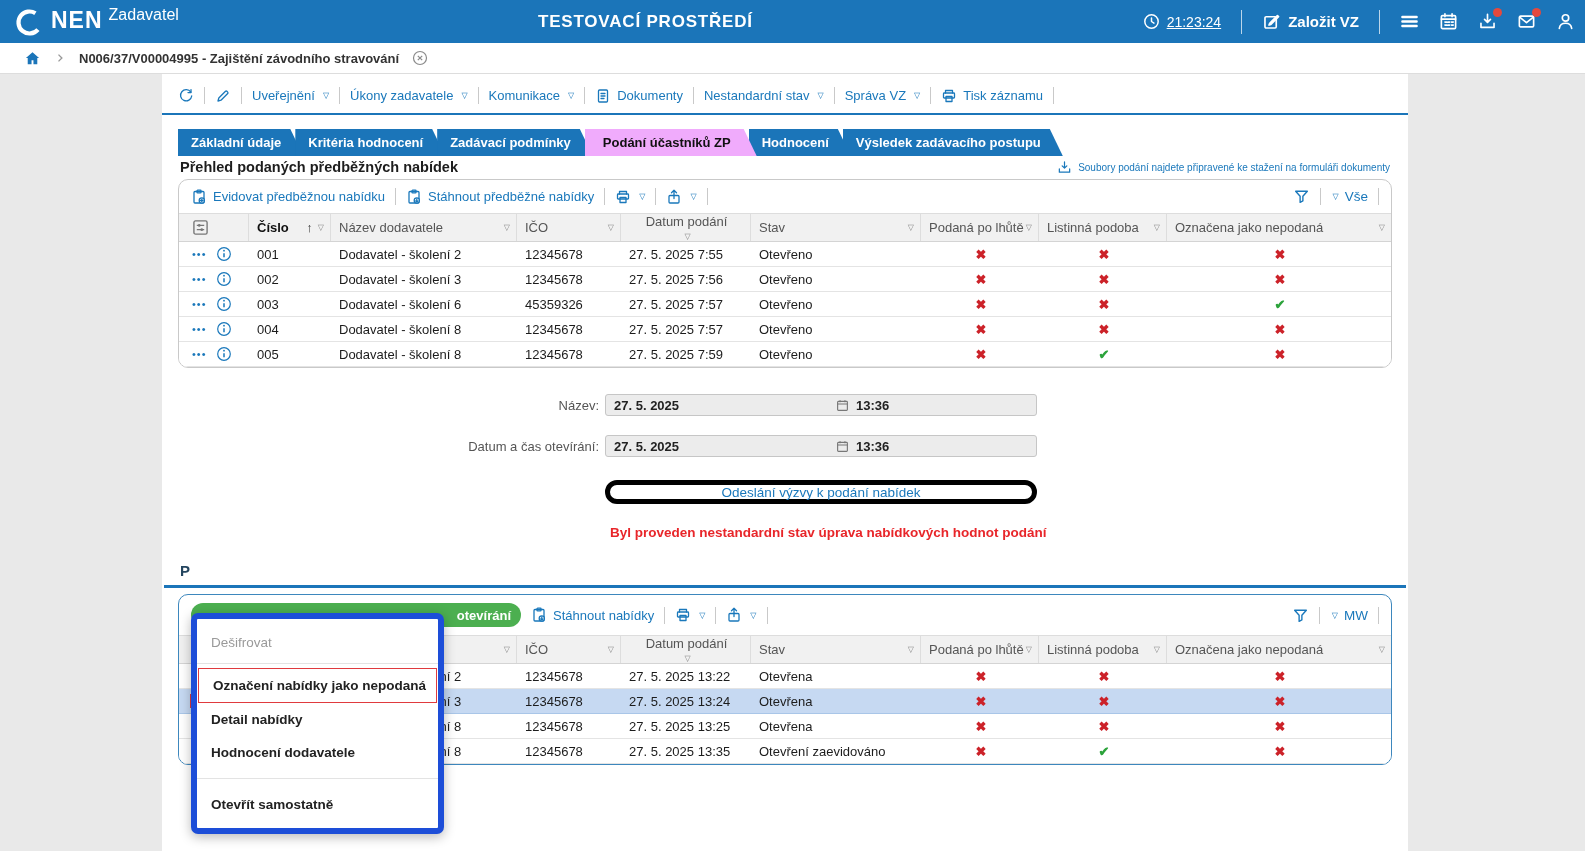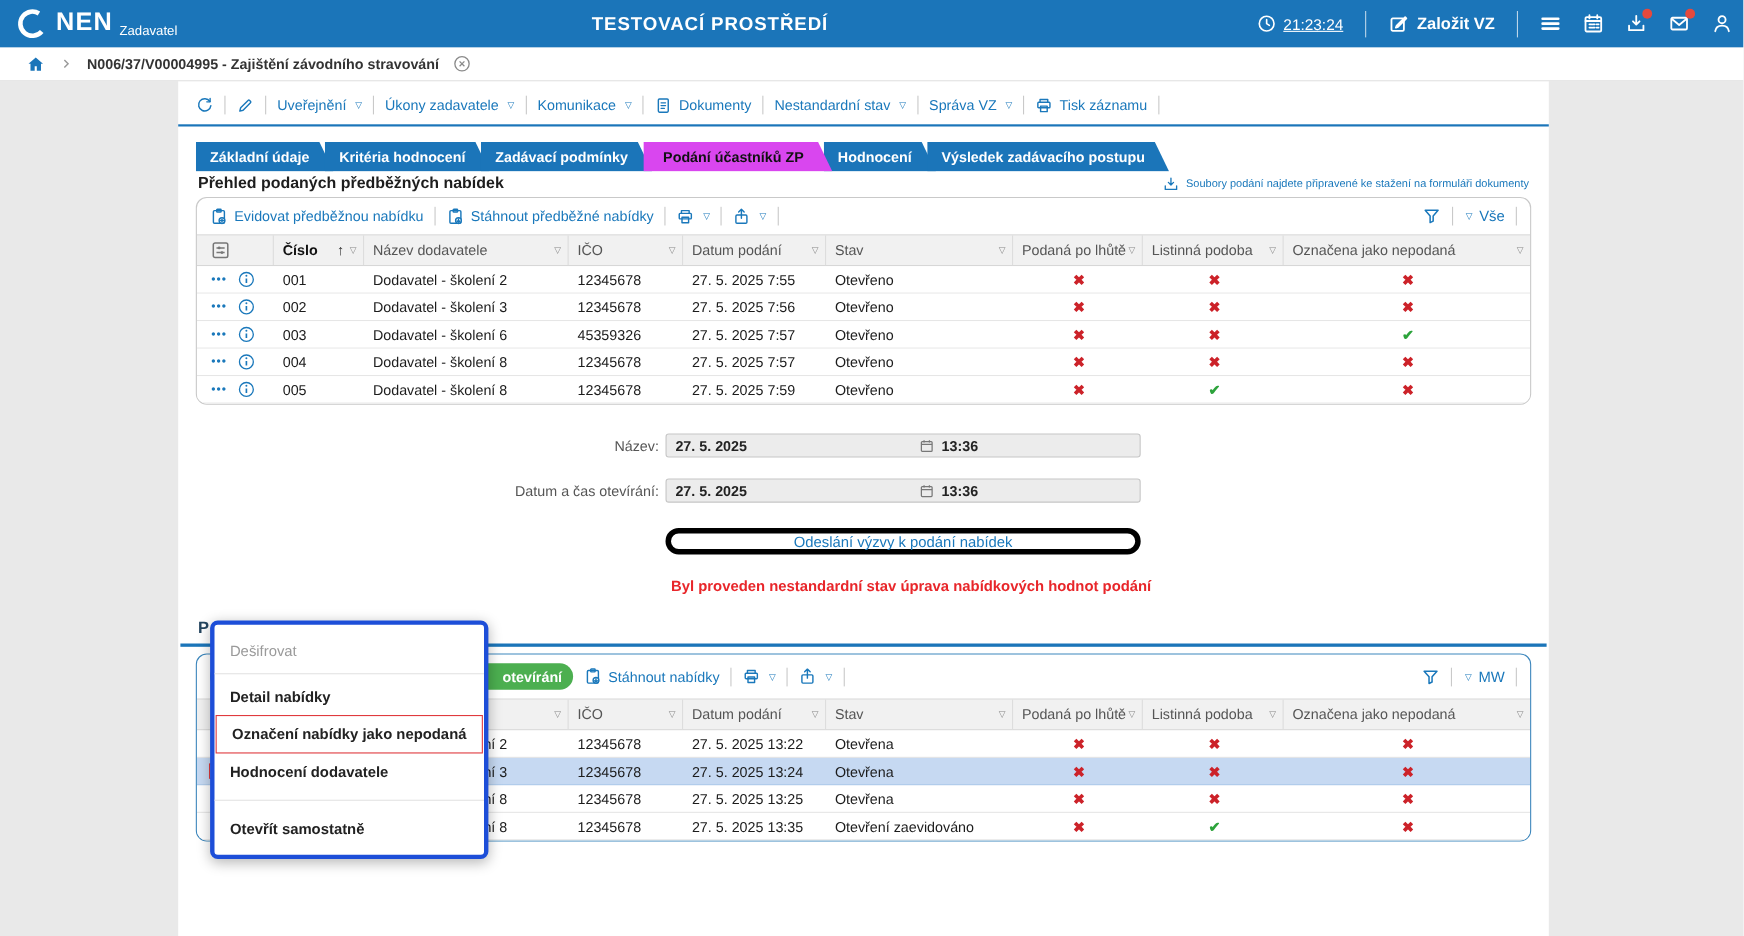--- a/index.html
+++ b/index.html
@@ -5,21 +5,21 @@
   * { box-sizing: border-box; margin: 0; padding: 0; }
   html,body { width:1585px; height:851px; overflow:hidden; }
   body { font-family:"Liberation Sans", sans-serif; font-size:13px; color:#222; background:#e9e9e9; }
   .screen { position:relative; width:1585px; height:851px; overflow:hidden; }
 
   
   .topbar { position:relative; height:43px; background:var(--primary,#1b75b9); color:#fff; display:flex; align-items:center; padding:0 14px; }
   .brand { display:flex; align-items:flex-end; gap:6px; }
   .logo-circle svg { display:block; }
   .brand-name { font-size:23px; font-weight:bold; letter-spacing:1px; line-height:1; margin-bottom:6px; }
-  .brand-sub { font-size:12px; margin-bottom:2px; }
+  .brand-sub { font-size:16px; margin-bottom:14px; }
   .env-title { position:absolute; left:538px; top:12px; font-size:17px; font-weight:bold; letter-spacing:.8px; }
   .top-right { position:absolute; right:10px; top:0; height:43px; display:flex; align-items:center; gap:20px; }
   .tbar-item { display:flex; align-items:center; gap:7px; color:#fff; background:none; border:none; font-family:inherit; cursor:pointer; }
   .time-text { font-size:14px;text-decoration:underline; }
   .create-label { font-size:15px; font-weight:bold; }
   .vsep { width:1px; height:24px; background:rgba(255,255,255,.7); }
   .badge-wrap { position:relative; display:inline-flex; }
   .badge-dot { position:absolute; top:-4px; right:-5px; width:9px; height:9px; border-radius:50%; background:#e5493d; }
   .ti svg { width:19px; height:19px; display:block; fill:none; stroke:#fff; stroke-width:1.4; stroke-linecap:round; stroke-linejoin:round; }
   .clock-i svg { width:17px; height:17px; }
@@ -38,21 +38,21 @@
   
   .action-toolbar { display:flex; align-items:center; gap:10px; padding:13px 16px 9px 16px; border-bottom:2px solid var(--primary,#1b75b9); color:var(--link,#1a78bb); }
   .tbi { display:flex; align-items:center; gap:6px; font-size:13px; color:var(--link,#1a78bb); cursor:pointer; }
   .tbi .icon svg { width:16px; height:16px; }
   .caret { font-size:8px; color:var(--link,#1a78bb); margin-left:2px; }
   .tsep { width:1px; height:17px; background:#c9c9c9; }
 
   
   .tabs { display:flex; margin:14px 0 0 16px; height:27px; }
   .tab { position:relative; background:var(--primary,#1b75b9); color:#fff; font-weight:bold; font-size:13px; line-height:27px; padding:0 22px 0 13px; clip-path:polygon(0 0, calc(100% - 13px) 0, 100% 100%, 0 100%); margin-right:-8px; z-index:1; cursor:pointer; white-space:nowrap; }
-  .tab.active { background:#d946ef; color:#111; z-index:2; padding:0 26px 0 18px; }
+  .tab.active { background:#f0abfc; color:#111; z-index:2; padding:0 26px 0 18px; }
 
   
   .sect-row { display:flex; justify-content:space-between; margin:3px 18px 4px 18px; }
   .sect-title { font-size:14.5px; font-weight:bold; color:#1d1d1d; }
   .dl-link { display:flex; align-items:center; gap:6px; color:var(--link,#1a78bb); font-size:10px; cursor:pointer; }
   .dl-link .icon svg { width:15px; height:15px; }
 
   
   .panel { margin:0 16px; border:1px solid #c9c9c9; border-radius:10px; overflow:hidden; background:#fff; }
   .panel.blue { border-color:#3d87bd; }
@@ -65,21 +65,21 @@
   .th { display:flex; align-items:center; padding:0 6px 0 8px; color:#555; font-size:13px; border-right:1px solid #ddd; }
   .th:last-child { border-right:none; }
   .th-label { flex:1; white-space:nowrap; overflow:hidden; }
   .th-label.sorted { color:#111; font-weight:bold; }
   .sort-arrow { color:#333; margin:0 3px 0 1px; }
   .th .caret { color:#8a8a8a; }
   .tr { display:flex; height:25px; border-bottom:1px solid #e4e4e4; background:#fff; align-items:center; }
   .tr.selected { background:var(--selrow,#c6d9f2); border-bottom:1px solid #a9c6e8; }
   .td { padding:0 6px 0 8px; white-space:nowrap; overflow:hidden; font-size:13px; color:#1c1c1c; }
   .td-actions, .th-actions { width:70px; display:flex; align-items:center; gap:9px; padding-left:13px; }
-  .c1 { width:82px; } .c2 { width:186px; } .c3 { width:104px; } .c4 { width:130px; } .c5 { width:170px; }
+  .c1 { width:82px; } .c2 { width:186px; } .c3 { width:104px; } .c4 { width:130px;flex-direction:column; } .c5 { width:170px; }
   .c6 { width:118px; } .c7 { width:128px; } .c8 { flex:1; }
   .td.c6,.td.c7,.td.c8 { text-align:center; }
   .dots-btn { color:var(--link,#1a78bb); font-size:11px; letter-spacing:1px; line-height:10px; cursor:pointer; }
   .dots-btn.menu-open { outline:1px solid #e03a3e; outline-offset:1px; }
   .info-btn svg { width:16px; height:16px; display:block; color:var(--link,#1a78bb); }
   .colset-btn svg { width:17px; height:17px; display:block; color:#777; }
   .mark-x { color:var(--red,#cc2229); font-weight:bold; font-size:13px; }
   .mark-ok { color:var(--green,#2ca33b); font-weight:bold; font-size:13px; }
   .icon svg { width:16px; height:16px; display:block; fill:none; stroke:currentColor; stroke-width:1.3; stroke-linecap:round; stroke-linejoin:round; }
   .green-btn { width:330px; height:24px; background:var(--greenbtn,#4caf50); color:#fff; font-weight:bold; font-size:13px; border:none; border-radius:12px; text-align:right; padding-right:10px; font-family:inherit; cursor:pointer; }
@@ -97,21 +97,21 @@
   .f-time { margin-left:7px; font-weight:bold; color:#222; }
   .send-row { margin:23px 0 0 443px; }
   .send-btn { width:432px; height:24px; background:#fff; border:5px solid #000000; border-radius:12px; color:var(--link,#1a78bb); font-size:13.5px; font-family:inherit; cursor:pointer; }
   .warn-text { margin:21px 0 0 448px; color:var(--warning,#e8262a); font-weight:bold; font-size:13.5px; }
 
   .offers-head { margin:22px 0 0 0; }
   .offers-title { margin-left:18px; font-size:15px; font-weight:bold; color:#24455f; padding-bottom:6px; }
   .offers-rule { height:3px; background:var(--primary,#1b75b9); margin:0 2px 6px 2px; }
 
   
-  .context-menu { position:absolute; left:191px; top:564px; width:253px; background:#fff; border:4px solid #1d4ed8; border-radius:7px; box-shadow:0 3px 12px rgba(0,0,0,.28); padding:7px 0; z-index:50; }
+  .context-menu { position:absolute; left:191px; top:613px; width:253px; background:#fff; border:6px solid #1d4ed8; border-radius:7px; box-shadow:0 3px 12px rgba(0,0,0,.28); padding:7px 0; z-index:50; }
   .menu-item { padding:9px 14px; font-size:13.5px; font-weight:bold; color:#222; cursor:pointer; white-space:nowrap; }
   .menu-item.disabled { color:#9a9a9a; font-weight:normal; cursor:default; }
   .menu-item.highlighted { border:1px solid #e03a3e; margin:0 1px; }
   .menu-sep { border-top:1px solid #e3e3e3; margin:4px 0; }
   .menu-sep.wide { margin:9px 0; }
 </style>
 </head>
 <body>
 
 <div class="screen">
@@ -732,20 +732,20 @@
             </div>
         </div>
       </div>
 
     </div>
   </div>
 
   <div class="context-menu" id="context-menu">
       <div class="menu-item disabled">Dešifrovat</div>
       <div class="menu-sep"></div>
+      <div class="menu-item highlighted">Označení nabídky jako nepodaná</div>
       <div class="menu-item">Detail nabídky</div>
-      <div class="menu-item highlighted">Označení nabídky jako nepodaná</div>
       <div class="menu-item">Hodnocení dodavatele</div>
       <div class="menu-sep wide"></div>
       <div class="menu-item">Otevřít samostatně</div>
     </div>
 
 </div>
 
 </body></html>

